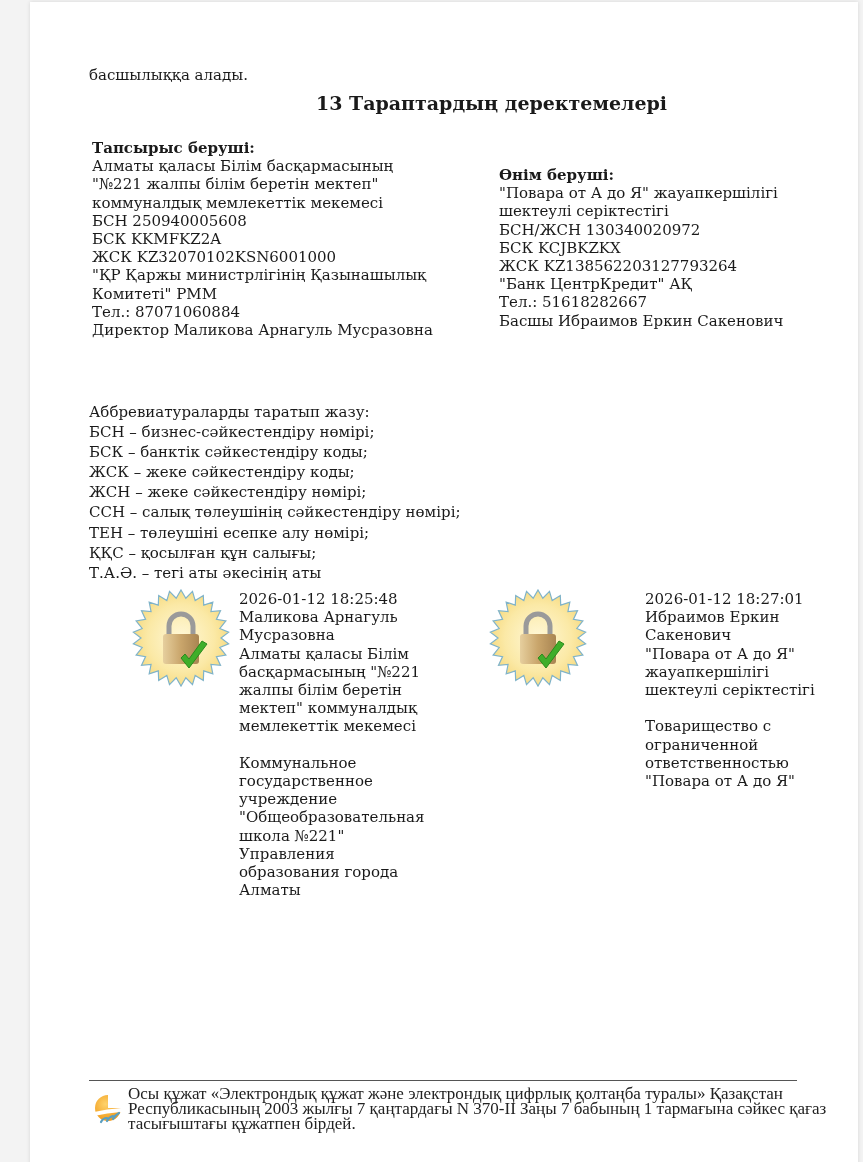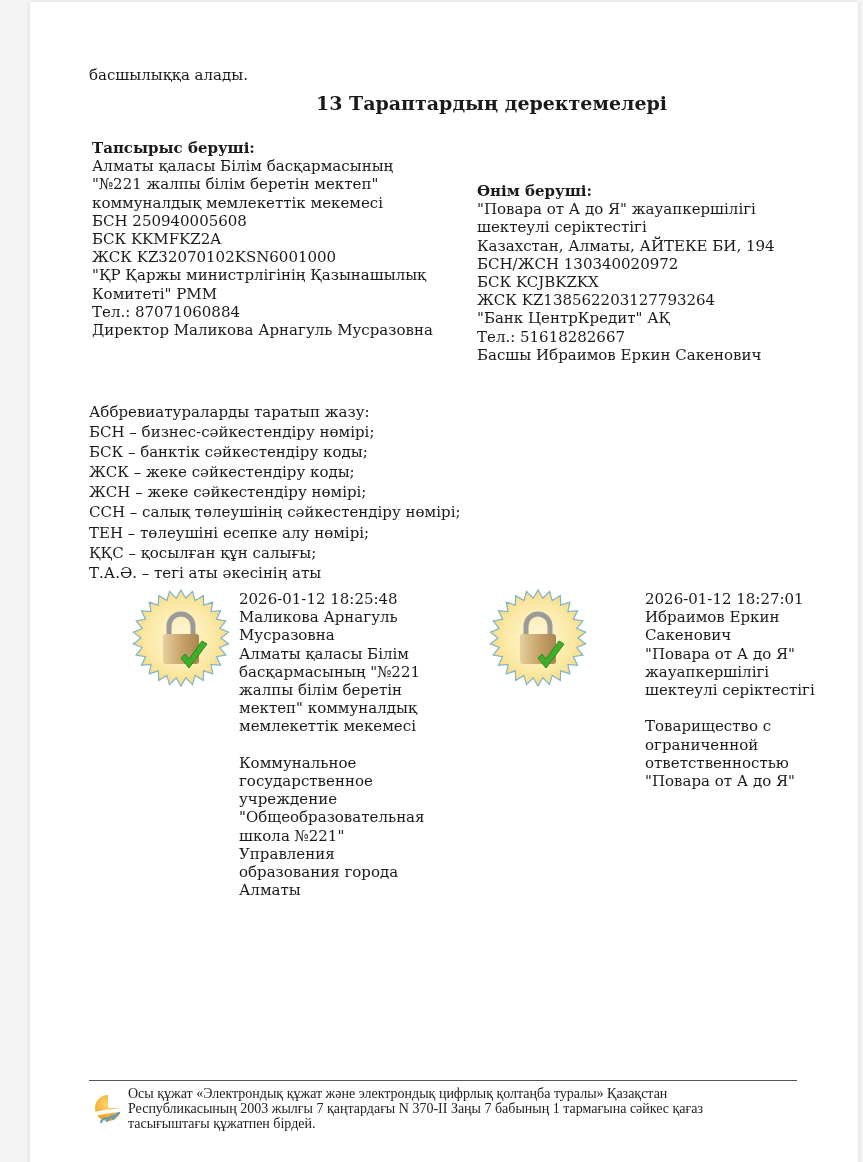--- a/index.html
+++ b/index.html
@@ -15,33 +15,33 @@
     background: #ffffff;
     box-shadow: 0 0 4px rgba(0,0,0,0.12);
   }
   .abs { position: absolute; }
   .txt { font-size: 15px; line-height: 18.2px; white-space: nowrap; }
   .lines div { white-space: nowrap; }
   .bold { font-weight: bold; }
   #intro { left: 89px; top: 66px; }
   #section-title { left: 316px; top: 92px; font-weight: bold; font-size: 19px; }
   #customer { left: 92px; top: 139px; }
-  #supplier { left: 477px; top: 166px; margin-top: 16px; }
+  #supplier { left: 499px; top: 166px; }
   #abbrev { left: 89px; top: 402px; line-height: 20.1px; }
   #sig1-text { left: 239px; top: 590px; }
   #sig2-text { left: 597px; top: 590px; margin-left: 48px; }
   .gap { height: 18.2px; }
   .seal { position: absolute; width: 100px; height: 100px; }
   #seal1 { left: 131px; top: 588px; }
   #seal2 { left: 488px; top: 588px; }
   #footer-line { position: absolute; left: 89px; top: 1080px; width: 708px; height: 1px; background: #555; }
   #footer-icon { position: absolute; left: 91px; top: 1092px; width: 34px; height: 34px; }
   #footer-text {
     position: absolute; left: 128px; top: 1086px;
-    font-family: "Liberation Serif", serif; font-size: 14px; line-height: 15.2px;
+    font-family: "Liberation Serif", serif; font-size: 17px; line-height: 15.2px;
     color: #222;
   }
   #footer-text div { white-space: nowrap; }
 </style>
 </head>
 <body>
 
 <div class="page"></div>
 
 <div id="intro" class="abs txt">басшылыққа алады.</div>
@@ -58,21 +58,20 @@
   <div>"ҚР Қаржы министрлігінің Қазынашылық</div>
   <div>Комитеті" РММ</div>
   <div>Тел.: 87071060884</div>
   <div>Директор Маликова Арнагуль Мусразовна</div>
 </div>
 
 <div id="supplier" class="abs txt lines">
   <div class="bold">Өнім беруші:</div>
   <div>"Повара от А до Я" жауапкершілігі</div>
   <div>шектеулі серіктестігі</div>
-  <div>Казахстан, Алматы, АЙТЕКЕ БИ, 194</div>
   <div>БСН/ЖСН 130340020972</div>
   <div>БСК KCJBKZKX</div>
   <div>ЖСК KZ138562203127793264</div>
   <div>"Банк ЦентрКредит" АҚ</div>
   <div>Тел.: 51618282667</div>
   <div>Басшы Ибраимов Еркин Сакенович</div>
 </div>
 
 <div id="abbrev" class="abs txt lines">
   <div>Аббревиатураларды таратып жазу:</div>

